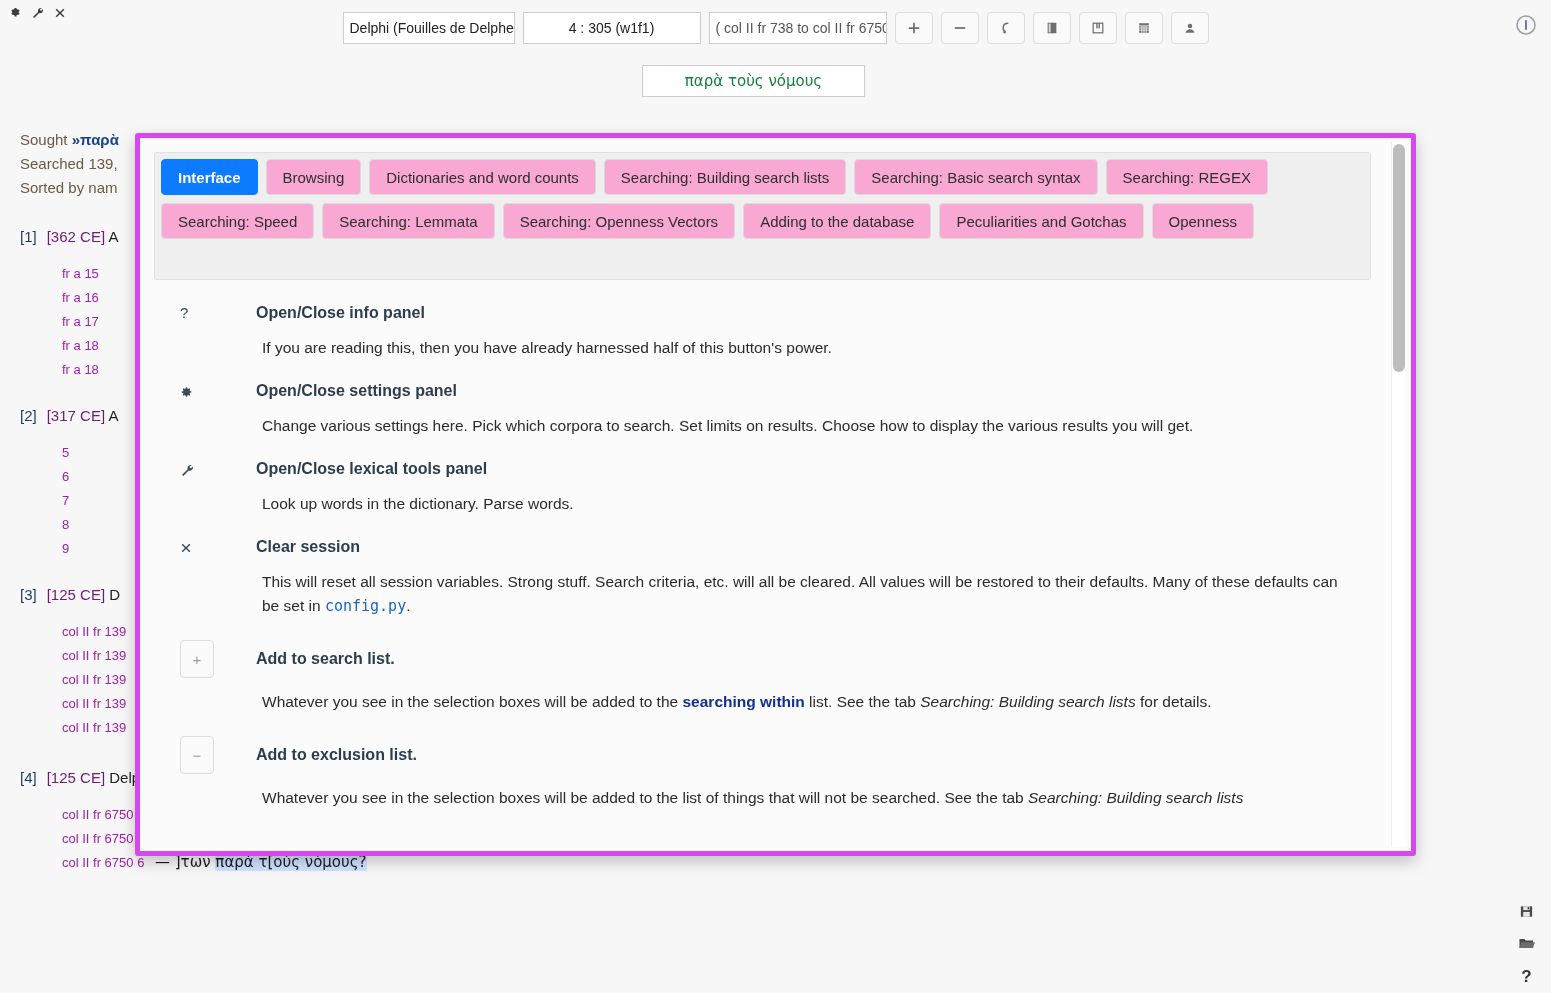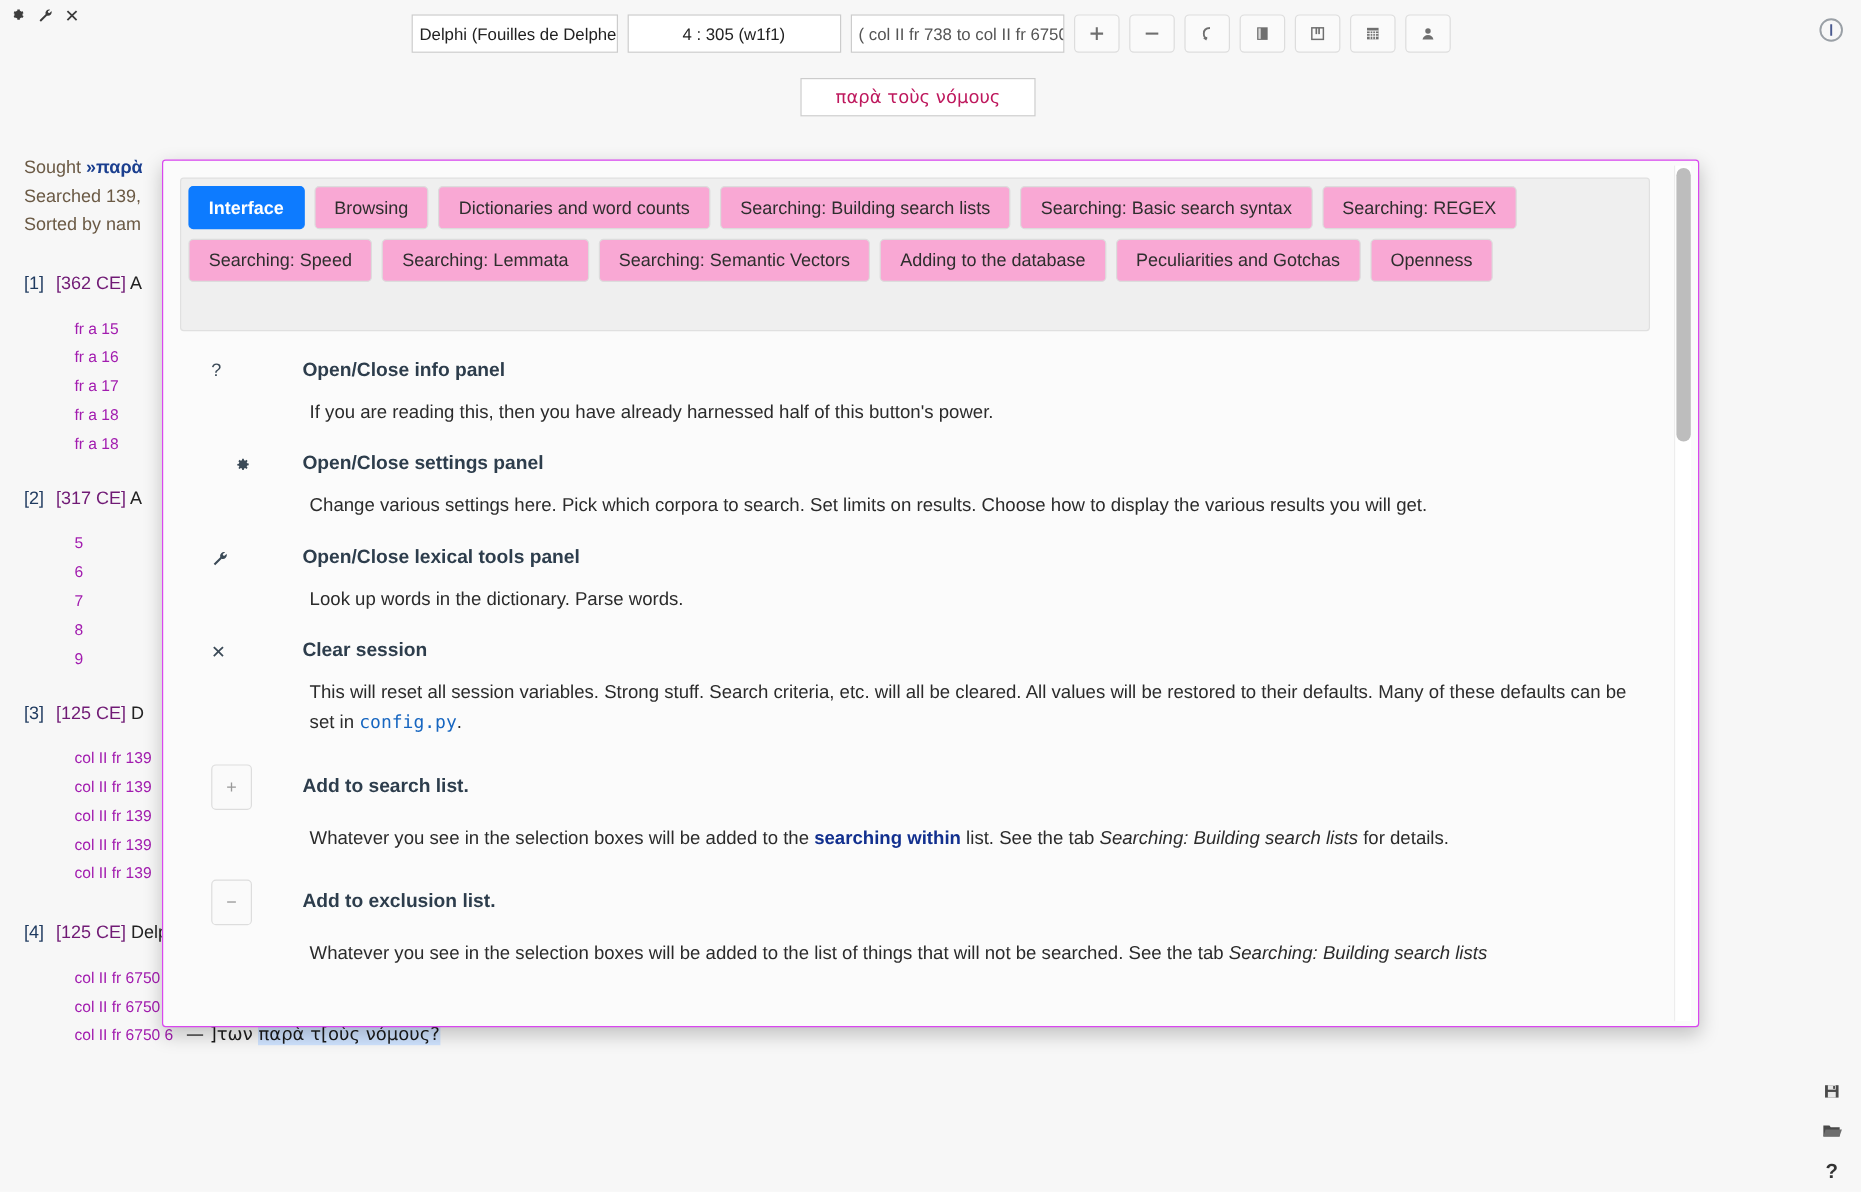--- a/index.html
+++ b/index.html
@@ -39,25 +39,25 @@
     border: 1px solid #ddd; border-radius: 4px;
     background: #fafafa; color: #6f6f6f;
     display: flex; align-items: center; justify-content: center;
     font-size: 15px; cursor: pointer; line-height: 1;
   }
   .tb-btn:first-of-type { margin-left: 14px; }
   .tb-btn svg { display: block; }
 
   
   .searchterm {
-    position: absolute; top: 65px; left: 667px;
-    width: 196px; height: 32px;
+    position: absolute; top: 65px; left: 642px;
+    width: 223px; height: 32px;
     border: 1px solid #ccc; background: #fff;
     display: flex; align-items: center; justify-content: center;
-    font-size: 15px; color: #be185d;
+    font-size: 15px; color: #15803d;
     font-family: "DejaVu Sans", sans-serif;
   }
 
   
   .info-corner { position: absolute; top: 14px; right: 14px; cursor: pointer; }
 
   
   .results {
     position: absolute; top: 128px; left: 0; width: 1551px;
     font-size: 15px; color: #333;
@@ -81,21 +81,21 @@
     width: 155px; padding-left: 62px; color: #a21caf; font-size: 13px;
   }
   .ln-text {
     color: #1a1a1a; font-size: 15px;
     font-family: "DejaVu Sans", sans-serif;
   }
   .ln-text .hl { background: #cfe3ff; }
   .modal {
     position: absolute; left: 135px; top: 133px;
     width: 1281px; height: 723px;
-    background: #fbfbfb; border: 1px solid #d946ef; border-radius: 3px;
+    background: #fbfbfb; border: 5px solid #d946ef; border-radius: 3px;
     box-shadow: 0 6px 16px rgba(0,0,0,.22);
     overflow: hidden;
   }
   .modal-scrollarea {
     position: absolute; inset: 0; right: 26px;
     overflow: hidden;
   }
   .tabstrip {
     margin: 14px 14px 0 14px;
     background: #efefef; border: 1px solid #e0e0e0; border-radius: 3px;
@@ -358,35 +358,35 @@
 
     <div class="tabstrip">
       <div class="tab active">Interface</div>
       <div class="tab">Browsing</div>
       <div class="tab">Dictionaries and word counts</div>
       <div class="tab">Searching: Building search lists</div>
       <div class="tab">Searching: Basic search syntax</div>
       <div class="tab">Searching: REGEX</div>
       <div class="tab">Searching: Speed</div>
       <div class="tab">Searching: Lemmata</div>
-      <div class="tab">Searching: Semantic Vectors</div>
+      <div class="tab">Searching: Openness Vectors</div>
       <div class="tab">Adding to the database</div>
       <div class="tab">Peculiarities and Gotchas</div>
       <div class="tab">Openness</div>
     </div>
 
     <div class="tabcontent">
 
       <div class="entry">
         <div class="entry-glyph">?</div>
         <div class="entry-title">Open/Close info panel</div>
       </div>
       <div class="entry-body">If you are reading this, then you have already harnessed half of this button's power.</div>
 
-      <div class="entry" style="margin-top:20px;text-align:center;">
+      <div class="entry" style="margin-top:20px;">
         <div class="entry-glyph">
           <svg width="13" height="13" viewBox="0 0 16 16" style="vertical-align:middle">
               <circle cx="8" cy="8" r="2.2" fill="none" stroke="#3b4a57" stroke-width="1.5"></circle>
               <path fill="#3b4a57" d="M7.2 1.5h1.6l.25 1.6 1.2.5 1.3-.95 1.15 1.15-.95 1.3.5 1.2 1.6.25v1.6l-1.6.25-.5 1.2.95 1.3-1.15 1.15-1.3-.95-1.2.5-.25 1.6H7.2l-.25-1.6-1.2-.5-1.3.95L3.3 11.2l.95-1.3-.5-1.2-1.6-.25v-1.6l1.6-.25.5-1.2-.95-1.3L4.45 2.65l1.3.95 1.2-.5z"></path>
             </svg>
         </div>
         <div class="entry-title">Open/Close settings panel</div>
       </div>
       <div class="entry-body">Change various settings here. Pick which corpora to search. Set limits on results. Choose how to display the various results you will get.</div>
 

